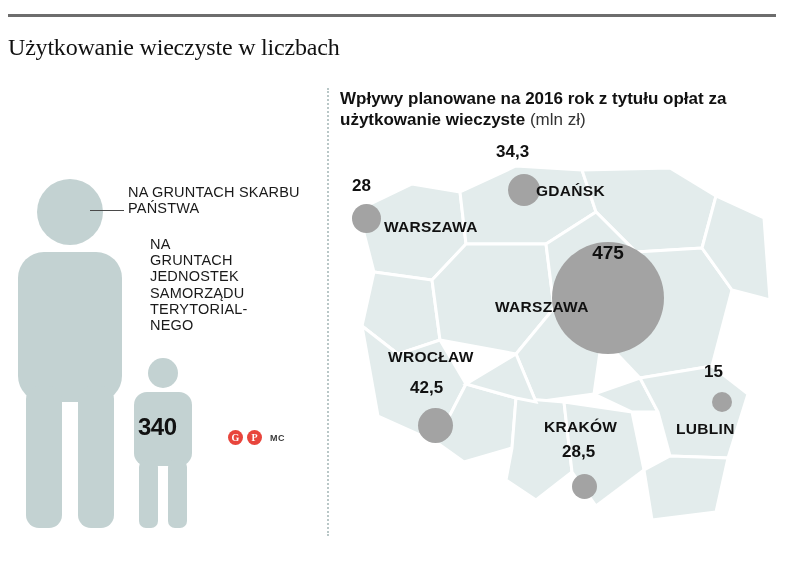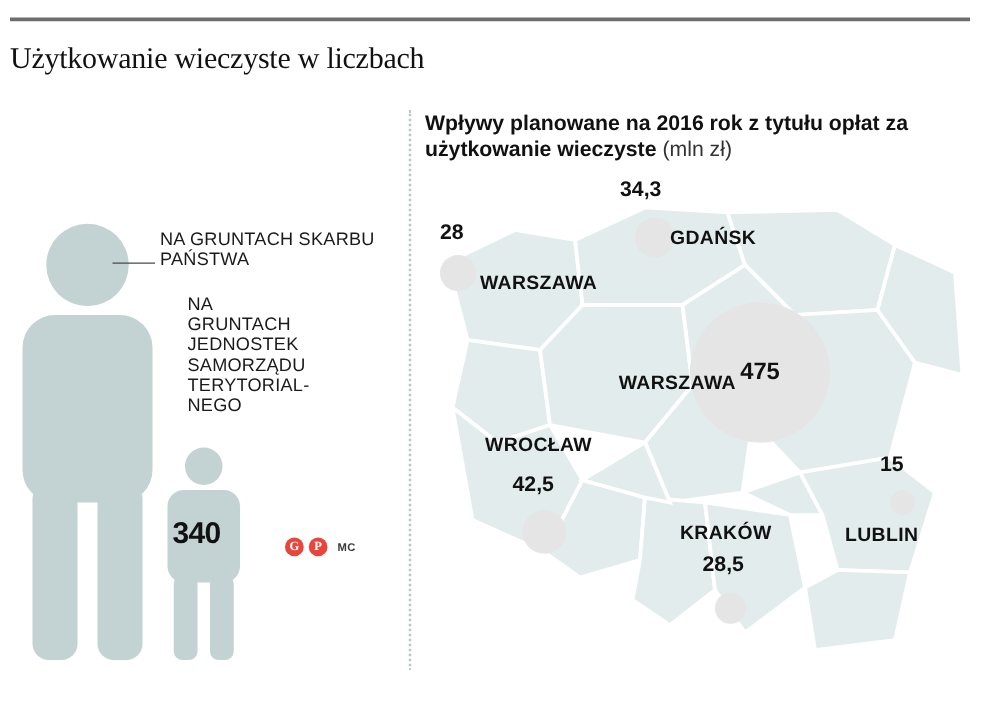--- a/index.html
+++ b/index.html
@@ -142,23 +142,23 @@
   .map-area {
     position: absolute;
     left: 340px;
     top: 140px;
     width: 452px;
     height: 400px;
   }
   .bubble {
     position: absolute;
     border-radius: 50%;
-    background: #e5e5e5;
+    background: #a3a3a3;
     display: flex;
-    align-items: center;
+    align-items: flex-start;
     justify-content: center;
   }
   .bubble .in-label {
     font-size: 19px;
     font-weight: bold;
     color: #111111;
   }
   .city-name {
     position: absolute;
     font-size: 15.5px;

